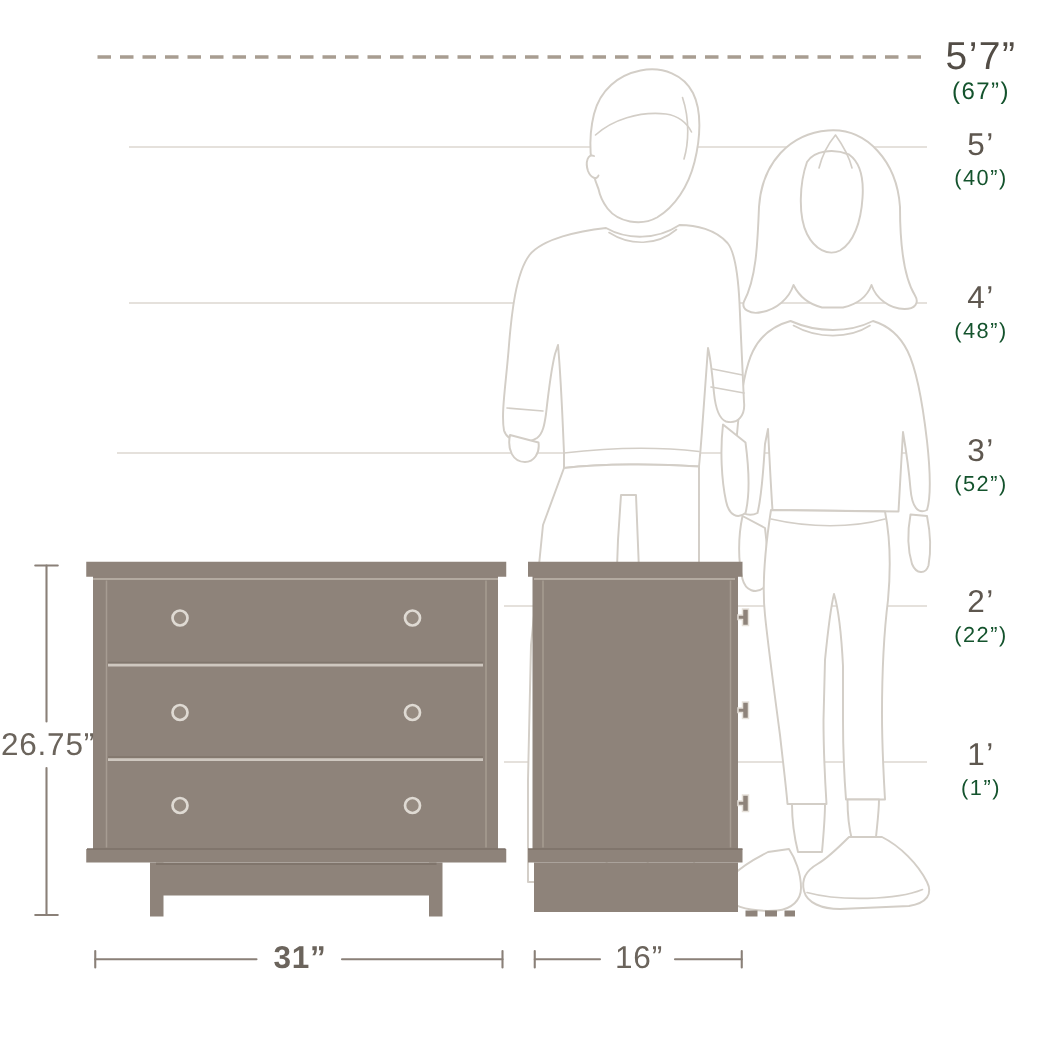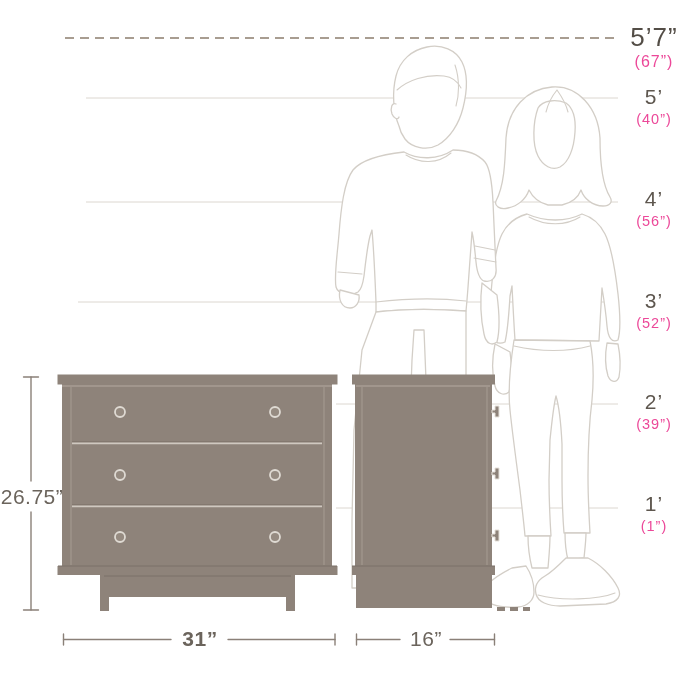--- a/index.html
+++ b/index.html
@@ -3,21 +3,21 @@
 <meta charset="utf-8">
 <style>
   html,body{margin:0;padding:0;background:#ffffff;}
   #stage{
     position:relative;width:700px;height:700px;background:#ffffff;overflow:hidden;
     font-family:"Liberation Sans",sans-serif;color:#5e574f;
   }
   #art{position:absolute;left:0;top:0;}
   .marker{position:absolute;left:610px;width:88px;text-align:center;}
   .marker .feet{font-size:21px;line-height:26px;letter-spacing:1px;color:#5e574f;}
-  .marker .inches{font-size:14.5px;line-height:19px;letter-spacing:1px;color:#ec4899;}
+  .marker .inches{font-size:14.5px;line-height:19px;letter-spacing:1px;color:#14532d;}
   .marker.big .feet{font-size:26px;line-height:30px;color:#534d46;}
   .marker.big .inches{font-size:16px;line-height:20px;}
   .dim-label{position:absolute;text-align:center;font-size:21px;letter-spacing:0.5px;color:#6b645c;}
   #dim-height{left:-3px;top:485px;width:70px;}
   #dim-width{left:170px;top:627px;width:60px;font-weight:bold;}
   #dim-depth{left:396px;top:627px;width:60px;}
 </style>
 </head>
 <body>
 
@@ -141,29 +141,29 @@
   <div class="marker big" style="top:22px">
     <div class="feet">5’7”</div>
     <div class="inches">(67”)</div>
   </div>
   <div class="marker" style="top:84px">
     <div class="feet">5’</div>
     <div class="inches">(40”)</div>
   </div>
   <div class="marker" style="top:186px">
     <div class="feet">4’</div>
-    <div class="inches">(56”)</div>
+    <div class="inches">(48”)</div>
   </div>
   <div class="marker" style="top:288px">
     <div class="feet">3’</div>
     <div class="inches">(52”)</div>
   </div>
   <div class="marker" style="top:389px">
     <div class="feet">2’</div>
-    <div class="inches">(39”)</div>
+    <div class="inches">(22”)</div>
   </div>
   <div class="marker" style="top:491px">
     <div class="feet">1’</div>
     <div class="inches">(1”)</div>
   </div>
 
   <div id="dim-height" class="dim-label">26.75”</div>
   <div id="dim-width" class="dim-label">31”</div>
   <div id="dim-depth" class="dim-label">16”</div>
 

